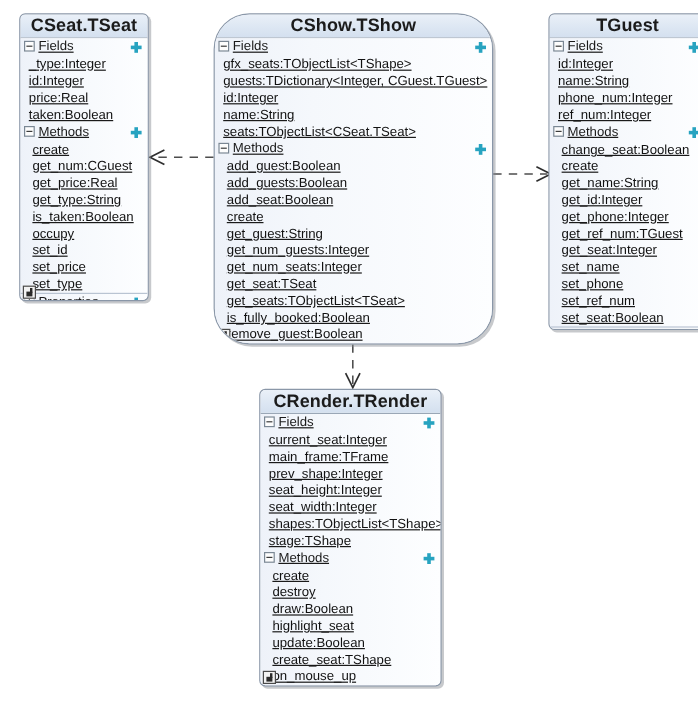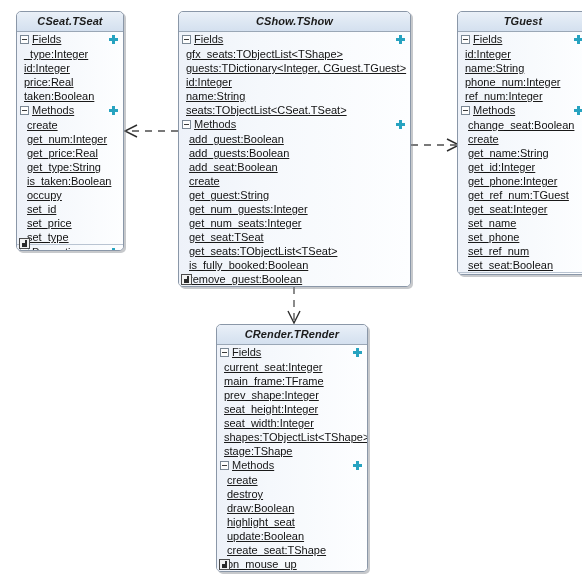--- a/index.html
+++ b/index.html
@@ -44,28 +44,27 @@
     border-radius: 5px;
     box-shadow: 2px 2px 0 0 rgba(130,135,142,0.45);
     overflow: hidden;
   }
 
   .uml-header {
     height: 19px;
     line-height: 19px;
     text-align: center;
     font-weight: bold;
-    font-size: 11px;
+    font-size: 15px;
     color: #1b1b1b;
     background: linear-gradient(to bottom, #eaf0f8 0%, #dde7f3 55%, #d4e0ef 100%);
     border-bottom: 1px solid #9aa7b6;
     border-top-left-radius: 4px;
     border-top-right-radius: 4px;
     letter-spacing: 0.1px;
-    font-style: italic;
   }
 
   .uml-body {
     background: linear-gradient(to right, #eef2f9 0%, #f5f8fc 35%, #fdfeff 100%);
     text-decoration: underline;
   }
 
   
   .sec-row {
     position: relative;
@@ -209,38 +208,38 @@
       <div class="member">_type:Integer</div>
       <div class="member">id:Integer</div>
       <div class="member">price:Real</div>
       <div class="member">taken:Boolean</div>
 
       <div class="sec-row">
         <span class="exp"></span><span class="sec-label">Methods</span>
         <span class="addbtn"></span>
       </div>
       <div class="member indent">create</div>
-      <div class="member indent">get_num:Integer</div>
+      <div class="member indent">get_num:CGuest</div>
       <div class="member indent">get_price:Real</div>
       <div class="member indent">get_type:String</div>
       <div class="member indent">is_taken:Boolean</div>
       <div class="member indent">occupy</div>
       <div class="member indent">set_id</div>
       <div class="member indent">set_price</div>
       <div class="member indent">set_type</div>
 
       <div class="sec-row props">
         <span class="exp plus dim"></span><span class="sec-label">Properties</span>
         <span class="addbtn"></span>
       </div>
     </div>
     <div class="handle"></div>
   </div>
 
-  <div class="uml-class" id="box-cshow" style="left:178px; top:11px; width:233px; height:276px;">
+  <div class="uml-class" id="box-cshow" style="left:178px; top:11px; width:233px; height:276px;border-radius:30px;">
     <div class="uml-header">CShow.TShow</div>
     <div class="uml-body">
 
       <div class="sec-row">
         <span class="exp"></span><span class="sec-label">Fields</span>
         <span class="addbtn"></span>
       </div>
       <div class="member">gfx_seats:TObjectList&lt;TShape&gt;</div>
       <div class="member">guests:TDictionary&lt;Integer, CGuest.TGuest&gt;</div>
       <div class="member">id:Integer</div>

